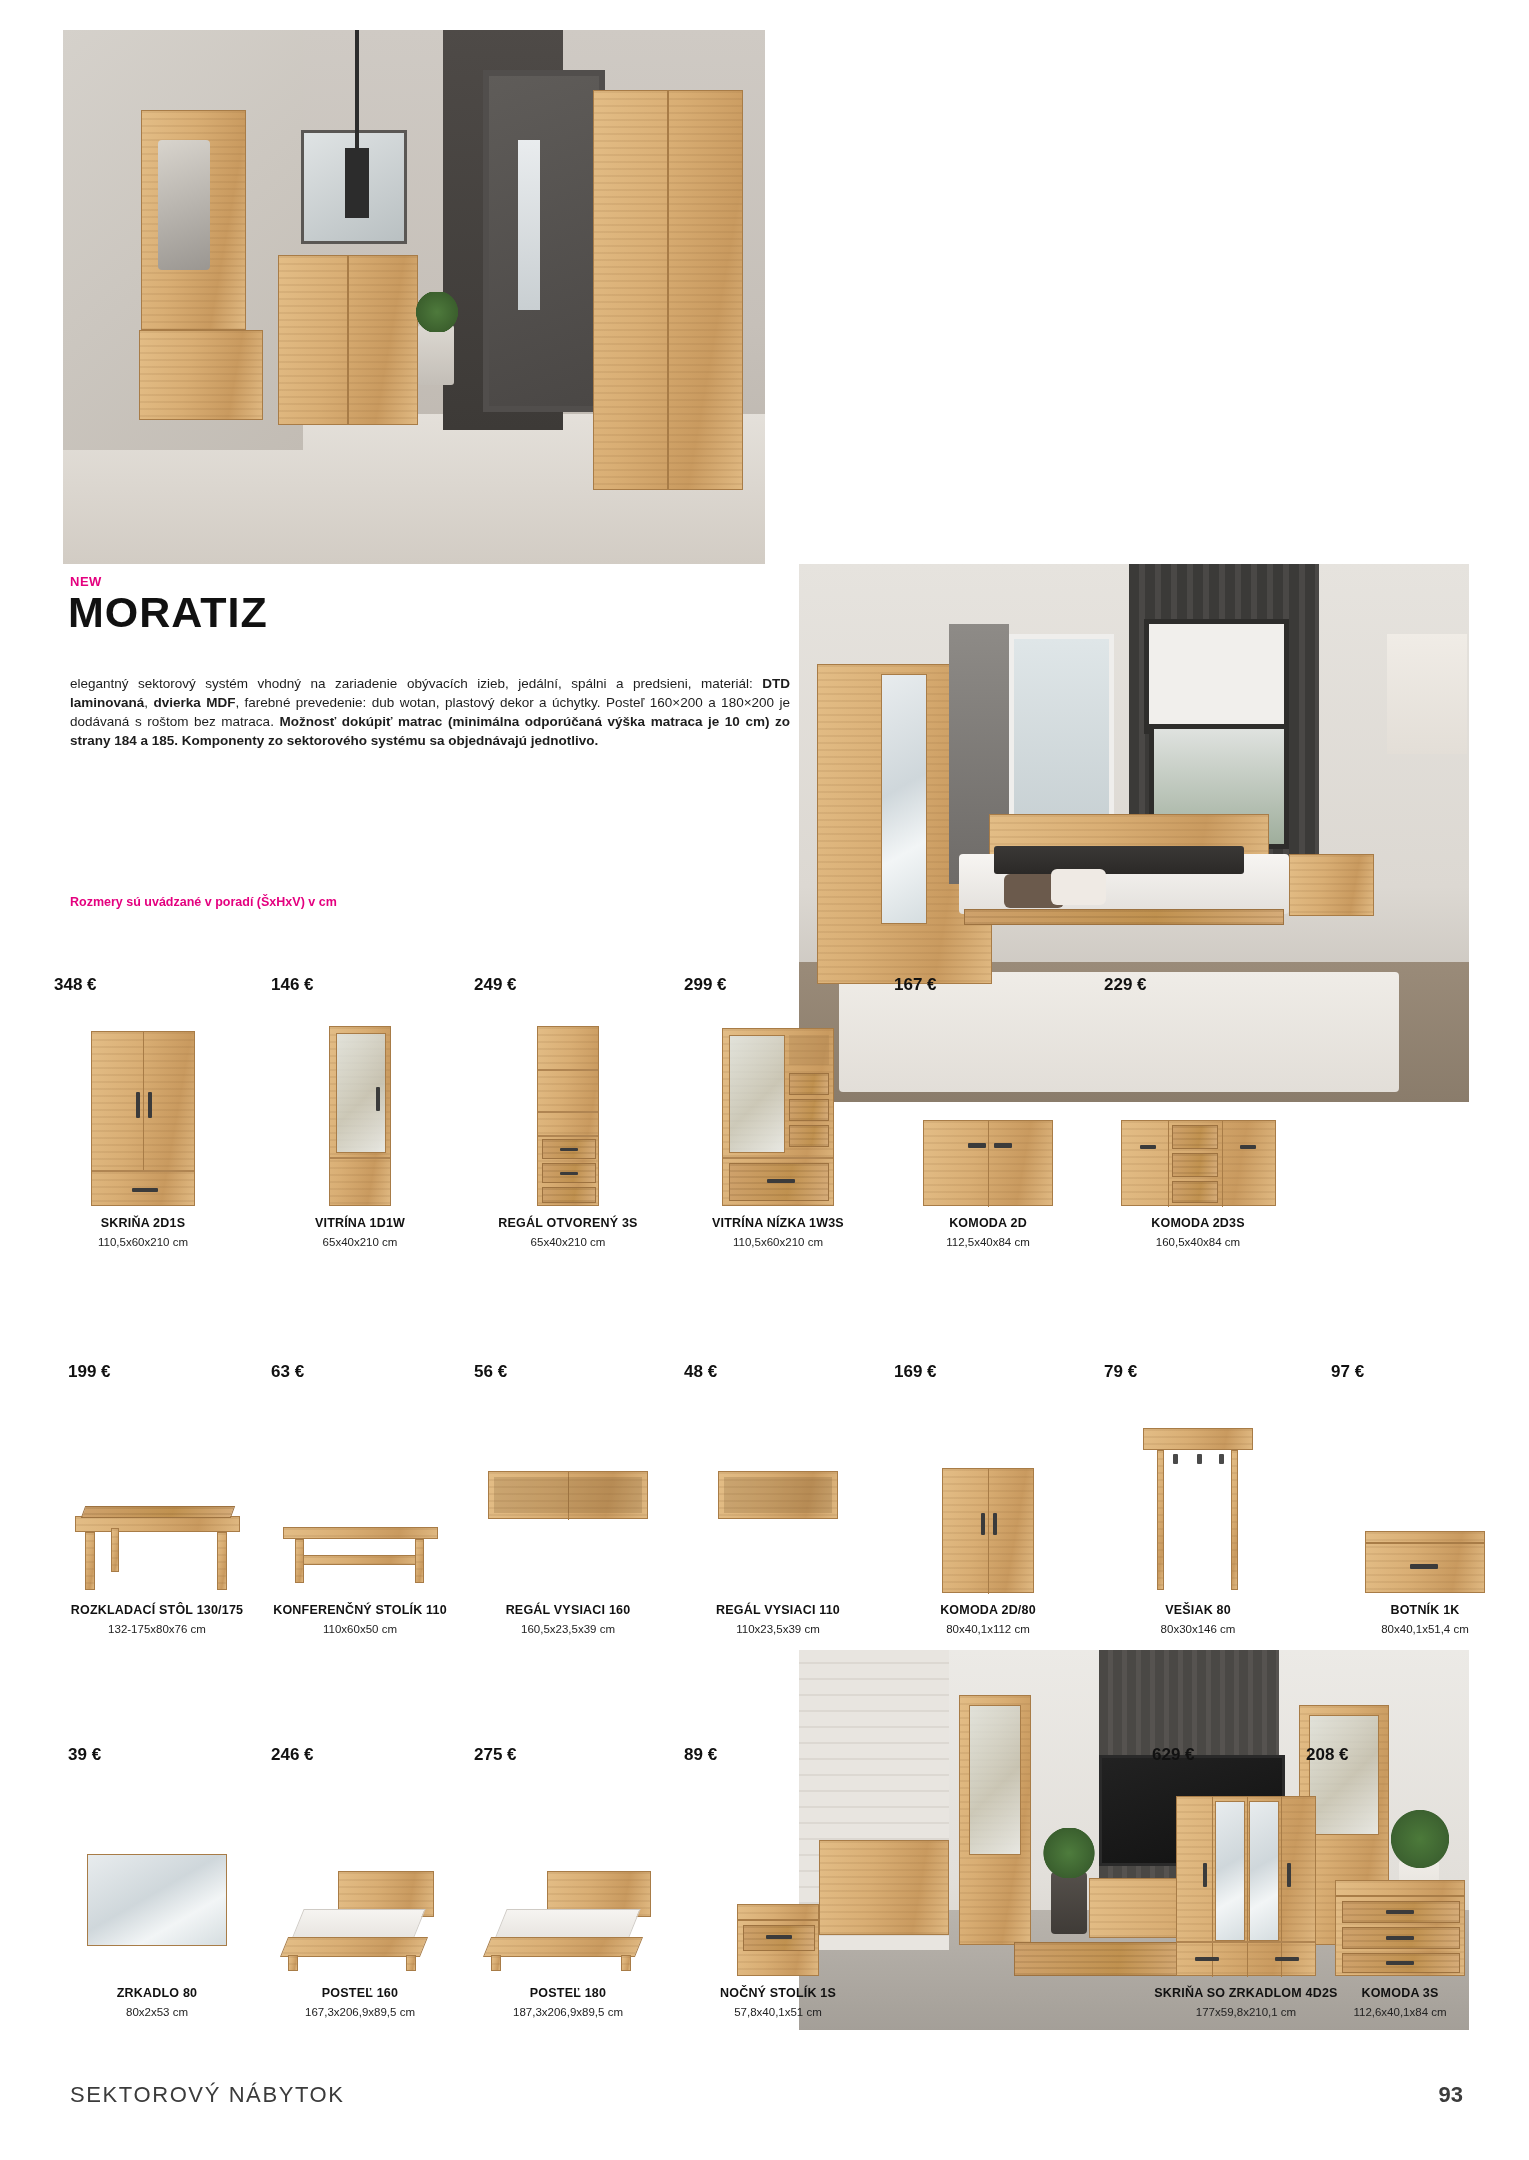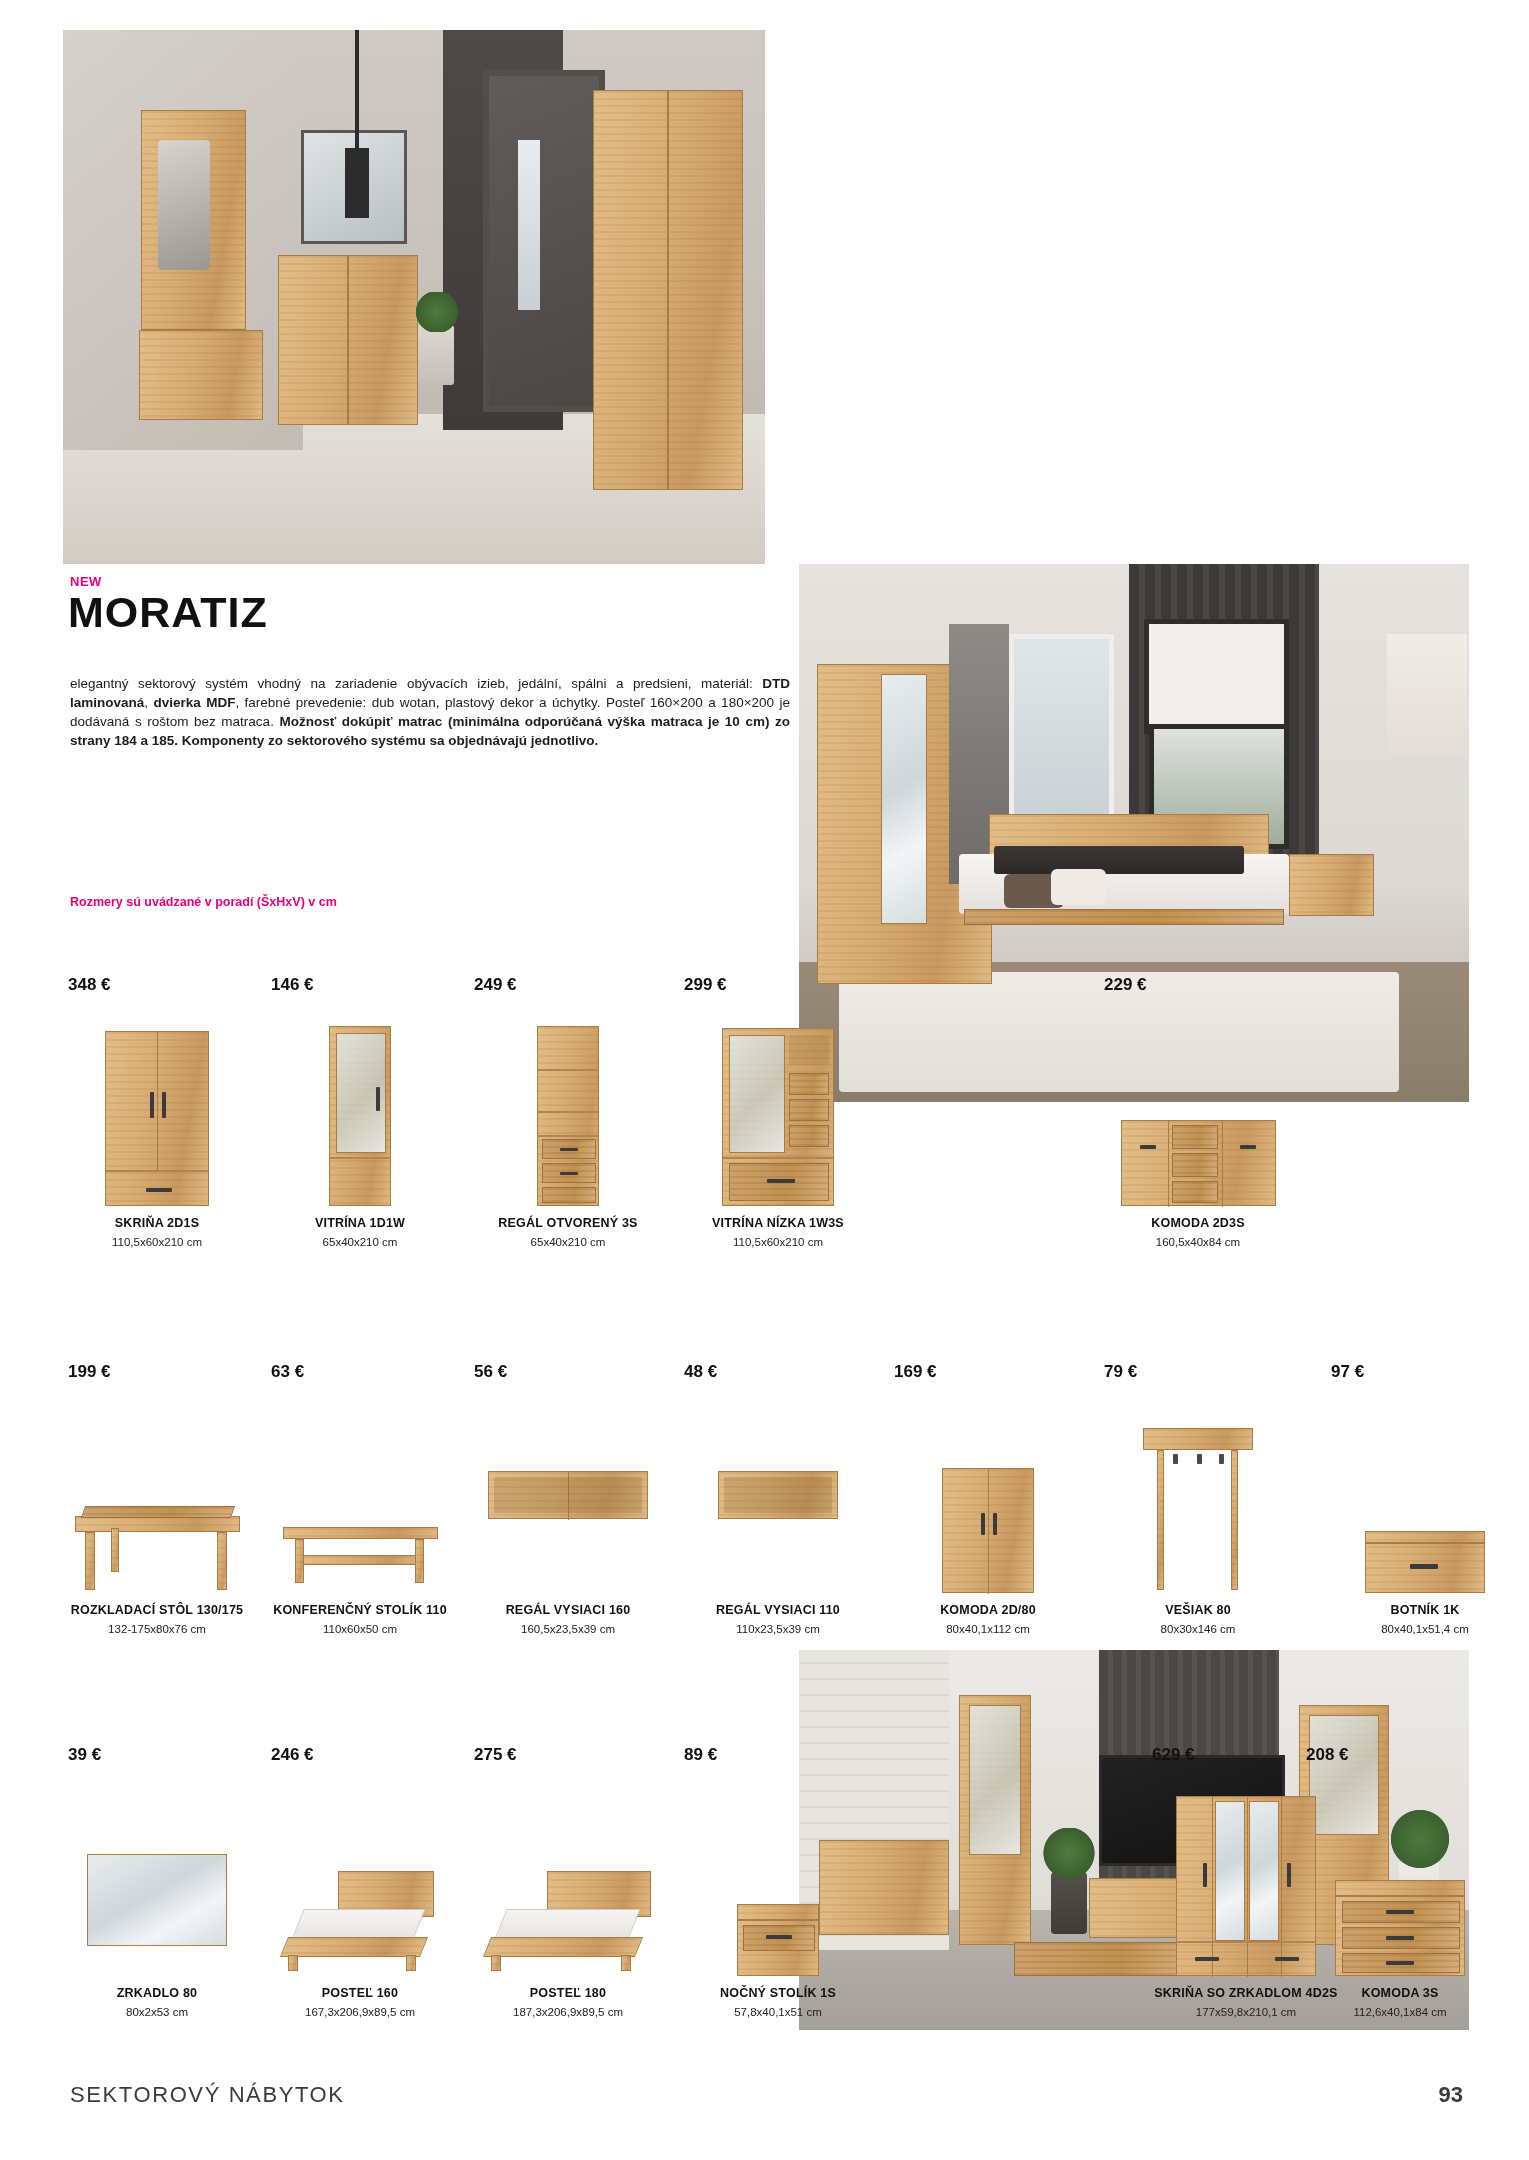--- a/index.html
+++ b/index.html
@@ -195,21 +195,21 @@
   <div class="brand-title">MORATIZ</div>
 
   <div class="intro">
     <span>elegantný sektorový systém vhodný na zariadenie obývacích izieb, jedální, spálni a predsieni, materiál: </span><b>DTD laminovaná</b><span>, </span><b>dvierka MDF</b><span>, farebné prevedenie: dub wotan, plastový dekor a úchytky. Posteľ 160×200 a 180×200 je dodávaná s roštom bez matraca. </span><b>Možnosť dokúpiť matrac (minimálna odporúčaná výška matraca je 10 cm) zo strany 184 a 185. Komponenty zo sektorového systému sa objednávajú jednotlivo.</b>
   </div>
 
   <div class="dims-note">Rozmery sú uvádzané v poradí (ŠxHxV) v cm</div>
 
   <div class="row" style="top:975px; height:290px;">
 
-    <div class="cell" style="left:62px; width:190px;">
+    <div class="cell" style="left:48px; width:190px;">
       <div class="price">348 €</div>
       <div class="thumb">
         <div class="fw wood" style="width:104px;height:175px;">
           <div style="position:absolute;left:50%;top:0;width:1px;height:138px;background:#a87c47;"></div>
           <div class="shelfline" style="top:138px;"></div>
           <div class="handle" style="left:44px;top:60px;width:4px;height:26px;"></div>
           <div class="handle" style="left:56px;top:60px;width:4px;height:26px;"></div>
           <div class="handle" style="left:40px;top:156px;width:26px;height:4px;"></div>
         </div>
       </div>
@@ -259,20 +259,32 @@
           <div class="wood-d" style="position:absolute;left:66px;top:96px;width:40px;height:22px;"></div>
           <div class="shelfline" style="top:128px;"></div>
           <div class="wood-d" style="position:absolute;left:6px;top:134px;width:100px;height:38px;"></div>
           <div class="handle" style="left:44px;top:150px;width:28px;height:4px;"></div>
         </div>
       </div>
       <div class="pname">VITRÍNA NÍZKA 1W3S</div>
       <div class="pdim">110,5x60x210 cm</div>
     </div>
 
+    <div class="cell" style="left:888px; width:200px;">
+      <div class="price">167 €</div>
+      <div class="thumb">
+        <div class="fw wood" style="width:130px;height:86px;">
+          <div style="position:absolute;left:50%;top:0;width:1px;height:86px;background:#a87c47;"></div>
+          <div class="handle" style="left:44px;top:22px;width:18px;height:5px;"></div>
+          <div class="handle" style="left:70px;top:22px;width:18px;height:5px;"></div>
+        </div>
+      </div>
+      <div class="pname">KOMODA 2D</div>
+      <div class="pdim">112,5x40x84 cm</div>
+    </div>
 
     <div class="cell" style="left:1098px; width:200px;">
       <div class="price">229 €</div>
       <div class="thumb">
         <div class="fw wood" style="width:155px;height:86px;">
           <div style="position:absolute;left:46px;top:0;width:1px;height:86px;background:#a87c47;"></div>
           <div style="position:absolute;left:100px;top:0;width:1px;height:86px;background:#a87c47;"></div>
           <div class="wood-d" style="position:absolute;left:50px;top:4px;width:46px;height:24px;"></div>
           <div class="wood-d" style="position:absolute;left:50px;top:32px;width:46px;height:24px;"></div>
           <div class="wood-d" style="position:absolute;left:50px;top:60px;width:46px;height:22px;"></div>

